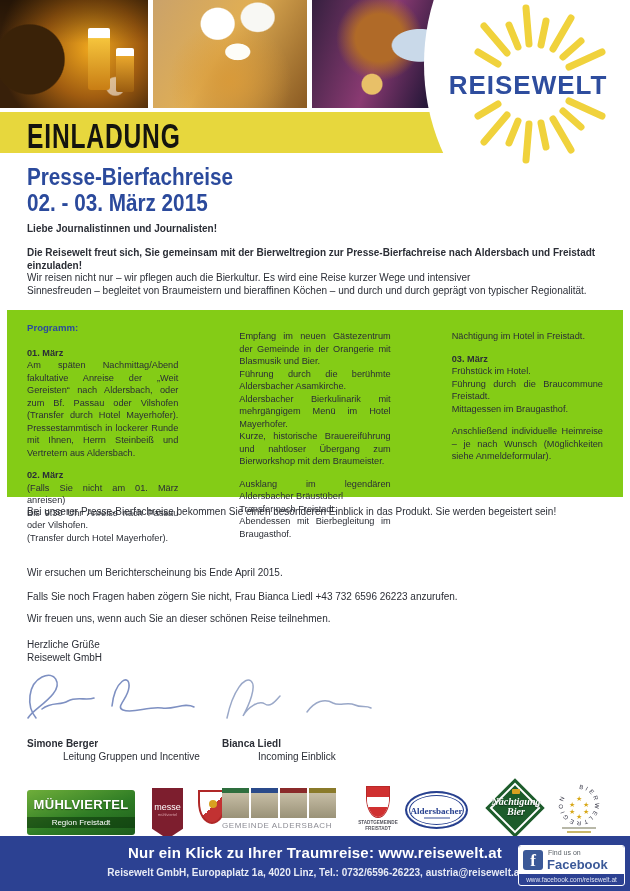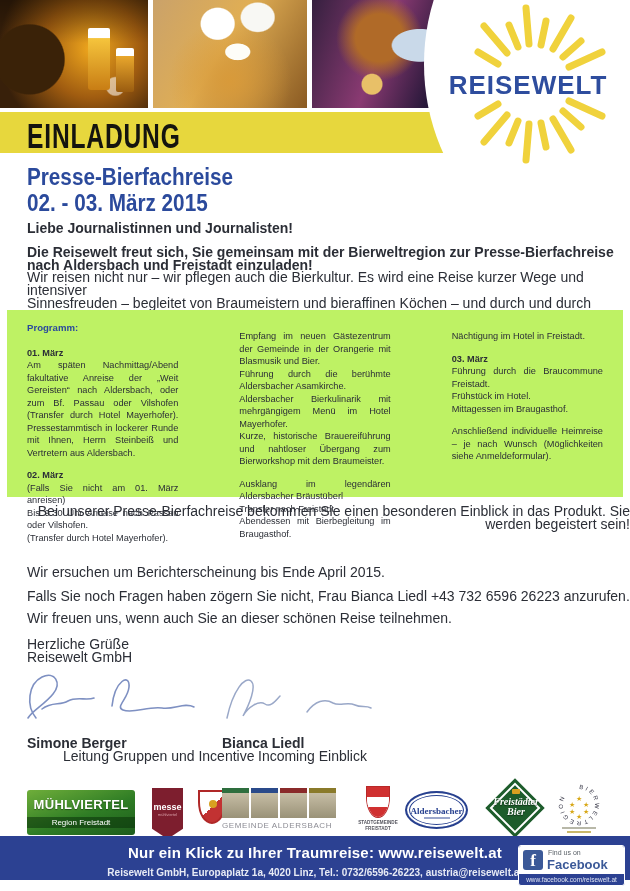--- a/index.html
+++ b/index.html
@@ -45,28 +45,28 @@
     transform:scale(.82,1.18); transform-origin:left top; }
   
   .logo-backdrop { position:absolute; left:424px; top:-152px; width:432px; height:432px;
     background:#ffffff; border-radius:50%; z-index:2; }
   .logo-svg { position:absolute; left:423px; top:2px; width:210px; height:165px; z-index:3; }
   
   .abs { position:absolute; z-index:4; }
   .doc-title { left:27px; top:164px; color:#2b4a9c; font-weight:bold;
     font-size:23px; line-height:26px; }
   .doc-title .squeeze { display:inline-block; transform:scaleX(.9); transform-origin:left; white-space:nowrap; }
-  .bodytext { font-size:14px; line-height:13px; }
+  .bodytext { font-size:10px; line-height:13px; }
   .bold { font-weight:bold; }
   .salutation { left:27px; top:222px; }
   .invite { left:27px; top:246px; }
   .intro { left:27px; top:271px; }
   
   .program-box { left:7px; top:310px; width:616px; height:187px;
-    background:#bef264; padding:12px 20px 10px 20px; display:flex; gap:15px; }
+    background:#84cc16; padding:12px 20px 10px 20px; display:flex; gap:15px; }
   .prog-col { width:186px; font-size:9.2px; line-height:12.5px; text-align:justify; }
   .prog-col p { margin:0; }
   .prog-title { color:#2b4a9c; font-weight:bold; font-size:9.6px; }
   .prog-day { font-weight:bold; }
   .mt-lg { margin-top:12px !important; }
   .mt-md { margin-top:10px !important; }
   .pad-top { padding-top:8px;margin-left:46px; }
   
   .p1 { left:27px; top:505px;text-align:right; }
   .boldblock { left:27px; top:528px; }
@@ -83,21 +83,21 @@
   .partners { left:0; top:783px; width:630px; height:52px; }
   .plogo { position:absolute; }
   .lg-muehl { left:27px; top:7px; width:108px; height:45px;
     background:linear-gradient(160deg,#6fae3a, #2f7d25 55%, #1d5c1c);
     border-radius:3px; overflow:hidden; text-align:center; }
   .lg-muehl .t1 { margin-top:7px; color:#fff; font-weight:bold; font-size:13px; letter-spacing:.3px;
     text-shadow:0 1px 1px rgba(0,0,0,.4); }
   .lg-muehl .t2 { margin-top:5px; background:rgba(10,50,10,.55); color:#fff; font-size:8px; padding:1px 16px; }
   .lg-messe { left:152px; top:5px; width:31px; height:51px; background:#7d1e2e;
     clip-path:polygon(0 0,100% 0,100% 80%,50% 100%,0 80%); text-align:center; }
-  .lg-messe .t1 { margin-top:14px; color:#fff; font-weight:bold; font-size:9px; }
+  .lg-messe .t1 { margin-top:14px; color:#fff; font-weight:normal; font-size:9px; }
   .lg-messe .t2 { color:#d9a0a8; font-size:4px; }
   .lg-gemeinde { left:198px; top:5px; width:142px; height:48px; }
   .shield-a { position:absolute; left:0; top:2px; width:28px; height:34px;
     border:2px solid #b02828; border-radius:0 0 55% 55%/0 0 70% 70%;
     background:linear-gradient(135deg,#ffffff 50%, #c23232 50%); }
   .shield-a::after { content:""; position:absolute; left:9px; top:8px; width:8px; height:8px;
     background:#d8a020; border-radius:50%; }
   .tiles { position:absolute; left:24px; top:0; display:flex; gap:2px; }
   .tile { width:27px; height:30px; background:linear-gradient(180deg,#cfc6ae,#9a9278); }
   .tile::before { content:""; display:block; height:5px; }
@@ -121,21 +121,21 @@
     transform:rotate(45deg); background:#1d5c2b; box-shadow:inset 0 0 0 3px #1d5c2b, inset 0 0 0 5px #ffffff; }
   .lg-frei .txt { position:absolute; left:0; top:16px; width:70px; text-align:center;
     color:#fff; font-family:"Liberation Serif",serif; font-style:italic; font-weight:bold;
     font-size:10px; line-height:10px; text-shadow:0 1px 1px rgba(0,0,0,.5); }
   .lg-frei .crown { position:absolute; left:31px; top:8px; width:8px; height:5px; background:#d8a020; border-radius:1px; }
   .lg-bier { left:556px; top:0px; width:46px; height:54px; }
   .lg-bier .bars { position:absolute; left:6px; top:44px; width:34px; }
   .lg-bier .bars i { display:block; height:2px; background:#b8b8a8; margin-bottom:2px; }
   .lg-bier .bars i:last-child { width:24px; margin-left:5px; background:#c9b86a; }
   
-  .footer { left:0; top:836px; width:630px; height:44px; background:#2c4192; color:#fff; z-index:4; }
+  .footer { left:0; top:836px; width:630px; height:55px; background:#2c4192; color:#fff; z-index:4; }
   .foot-line1 { position:absolute; left:0; top:8px; width:630px; text-align:center;
     font-weight:bold; font-size:15px; letter-spacing:.2px; }
   .foot-line2 { position:absolute; left:0; top:31px; width:630px; text-align:center;
     font-weight:bold; font-size:10px; color:#e8ebf5; }
   .fb-badge { position:absolute; right:5px; top:9px; width:107px; height:41px;
     border:1px solid #ffffff; border-radius:3px; background:#2c4192; cursor:pointer; }
   .fb-top { height:28px; background:#ffffff; border-radius:2px 2px 0 0; position:relative; }
   .fb-f { position:absolute; left:4px; top:4px; width:20px; height:20px; background:#3b5998;
     border-radius:3px; color:#fff; text-align:center; font-family:"Liberation Serif",serif;
     font-weight:bold; font-size:17px; line-height:21px; }
@@ -209,22 +209,22 @@
       <p>Führung durch die berühmte Aldersbacher Asamkirche.</p>
       <p>Aldersbacher Bierkulinarik mit mehrgängigem Menü im Hotel Mayerhofer.</p>
       <p>Kurze, historische Brauereiführung und nahtloser Übergang zum Bierworkshop mit dem Braumeister.</p>
       <p class="mt-md">Ausklang im legendären Aldersbacher Bräustüberl</p>
       <p>Transfer nach Freistadt.</p>
       <p>Abendessen mit Bierbegleitung im Braugasthof.</p>
     </div>
     <div class="prog-col pad-top">
       <p>Nächtigung im Hotel in Freistadt.</p>
       <p class="prog-day mt-md">03. März</p>
+      <p>Frühstück im Hotel.</p>
       <p>Führung durch die Braucommune Freistadt.</p>
-      <p>Frühstück im Hotel.</p>
       <p>Mittagessen im Braugasthof.</p>
       <p class="mt-md">Anschließend individuelle Heimreise – je nach Wunsch (Möglichkeiten siehe Anmeldeformular).</p>
     </div>
   </div>
 
   <div class="abs bodytext p1">Bei unserer Presse-Bierfachreise bekommen Sie einen besonderen Einblick in das Produkt. Sie werden begeistert sein!</div>
   <div class="abs bodytext p2">Wir ersuchen um Berichterscheinung bis Ende April 2015.</div>
   <div class="abs bodytext p3">Falls Sie noch Fragen haben zögern Sie nicht, Frau Bianca Liedl +43 732 6596 26223 anzurufen.</div>
   <div class="abs bodytext p4">Wir freuen uns, wenn auch Sie an dieser schönen Reise teilnehmen.</div>
   <div class="abs bodytext regards">
@@ -281,21 +281,21 @@
       </div>
     </div>
     <div class="plogo lg-ald">
       <div class="t1">Aldersbacher</div>
       <div class="dash"></div>
     </div>
     <div class="plogo lg-frei">
       <div class="diamond"></div>
       <div class="crown"></div>
       <div class="txt">
-        <span>Freistädter</span><br>
+        <span>Nächtigung</span><br>
         <span>Bier</span>
       </div>
     </div>
     <div class="plogo lg-bier">
       <svg width="46" height="44" viewBox="0 0 46 44">
         <defs>
             <path id="circ" d="M23,6 a16,16 0 1,1 -0.01,0"></path>
           </defs>
         <text font-family="Liberation Sans, sans-serif" font-size="6" letter-spacing="2.2" fill="#3a3a4a">
           <textPath href="#circ">BIERWELTREGION</textPath>

